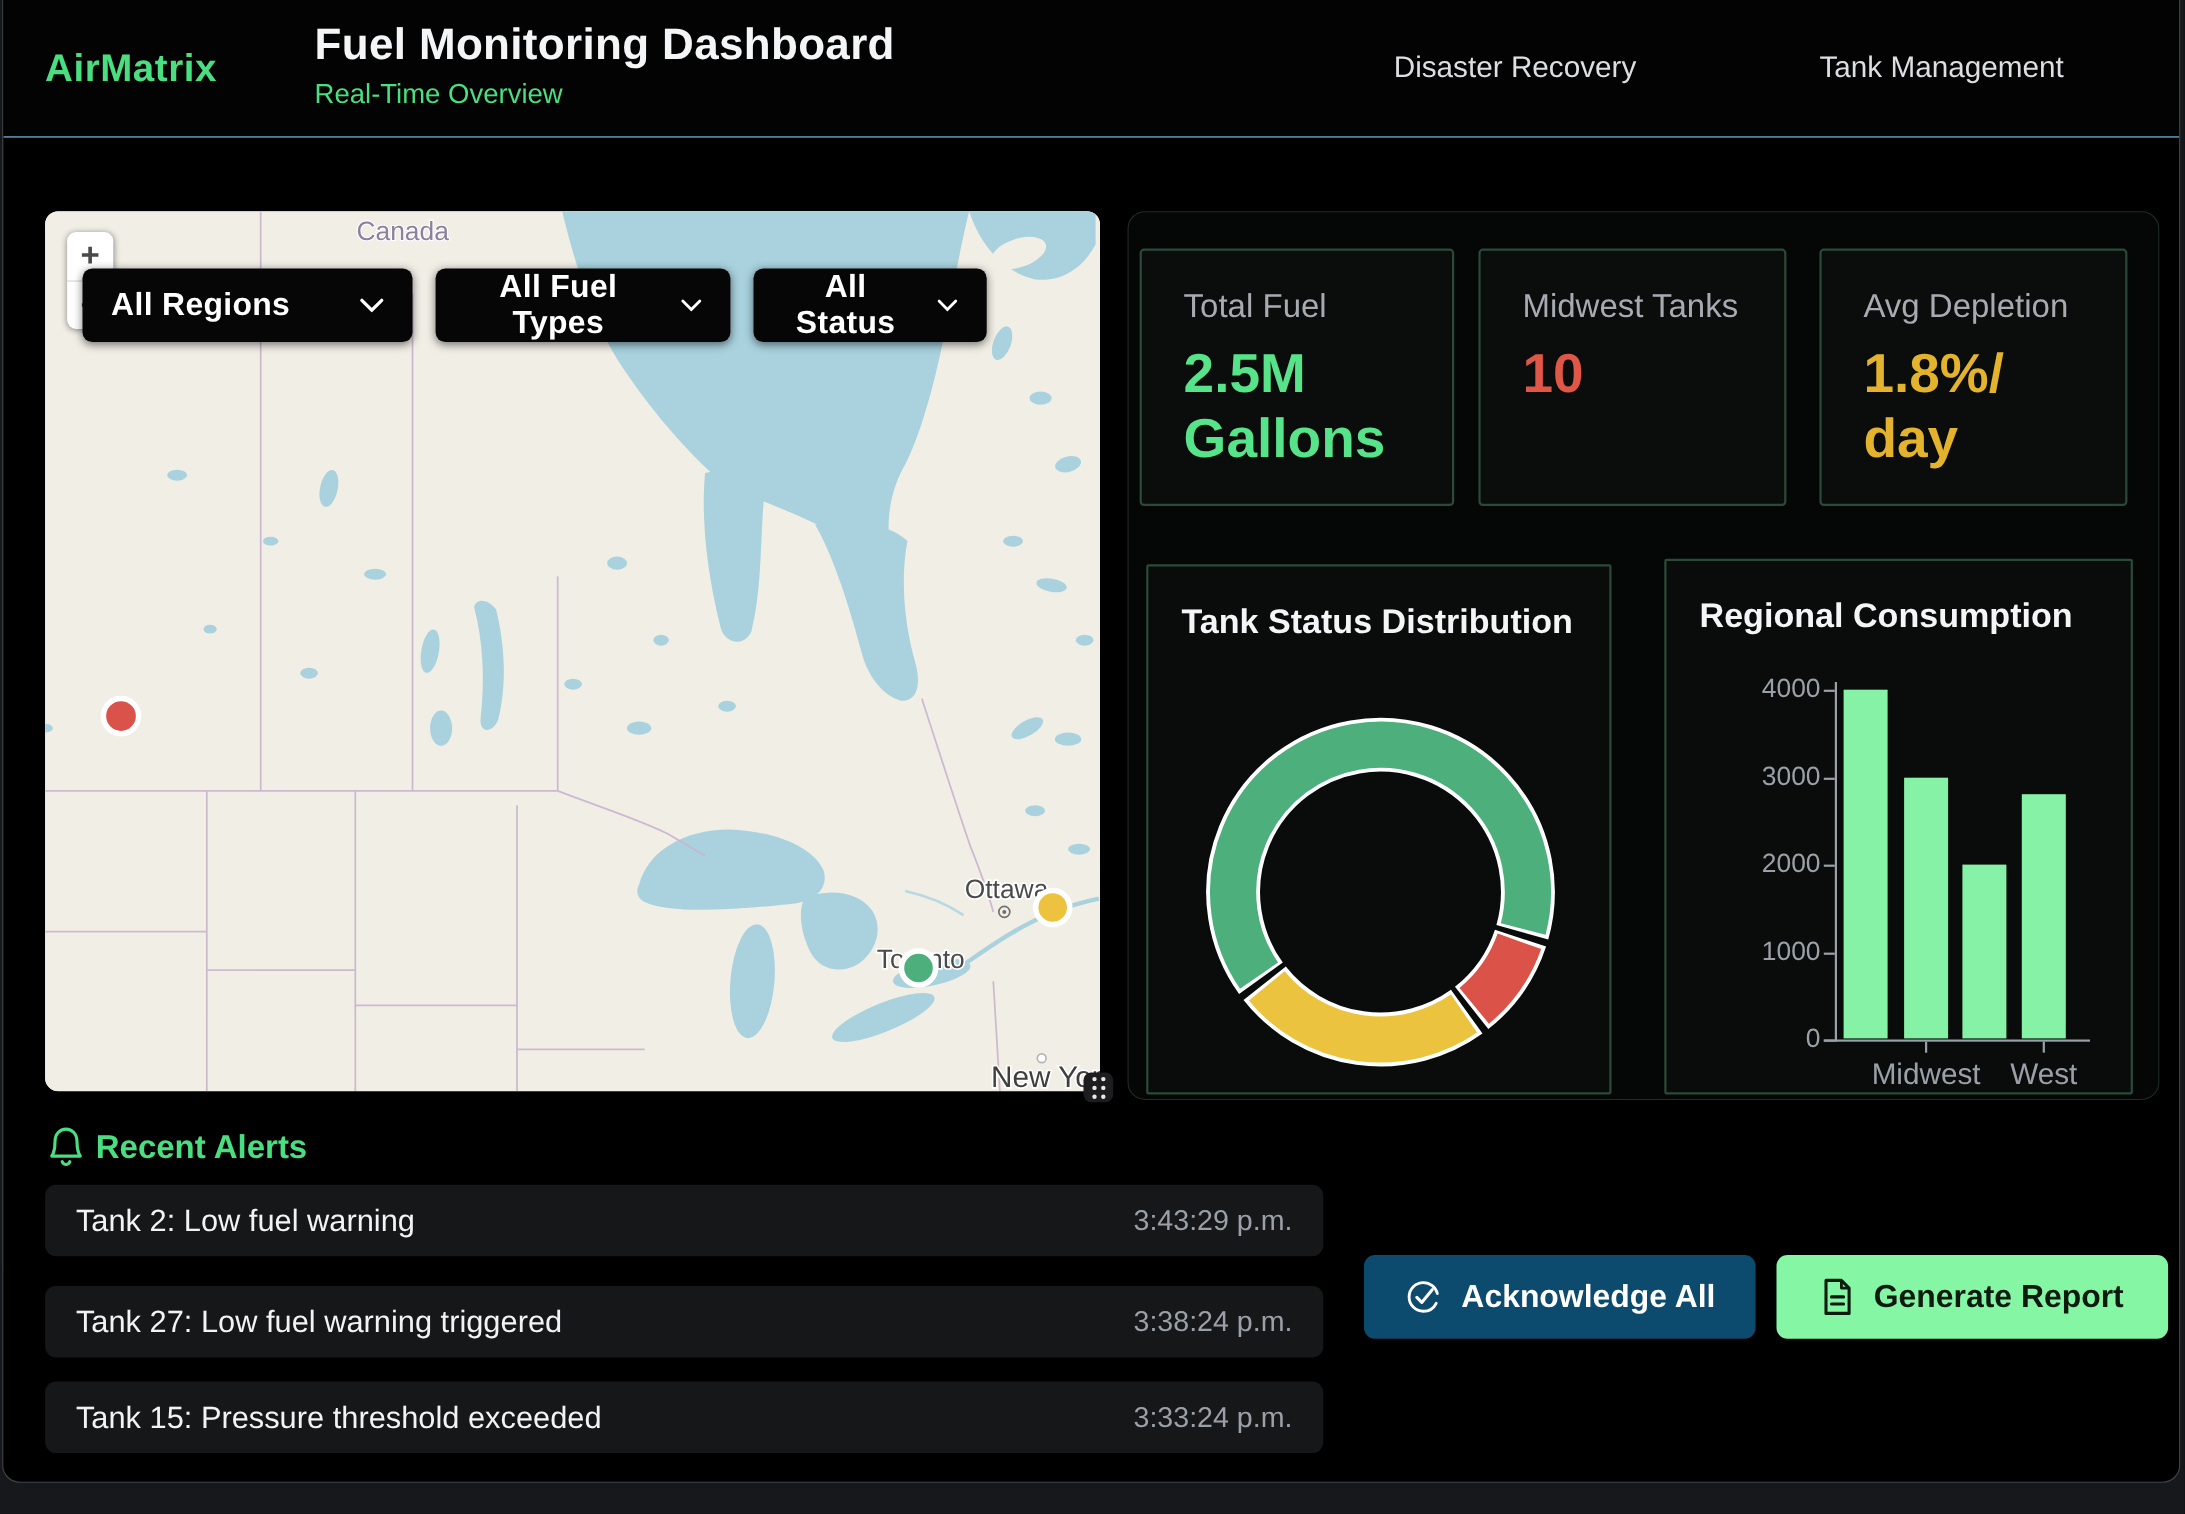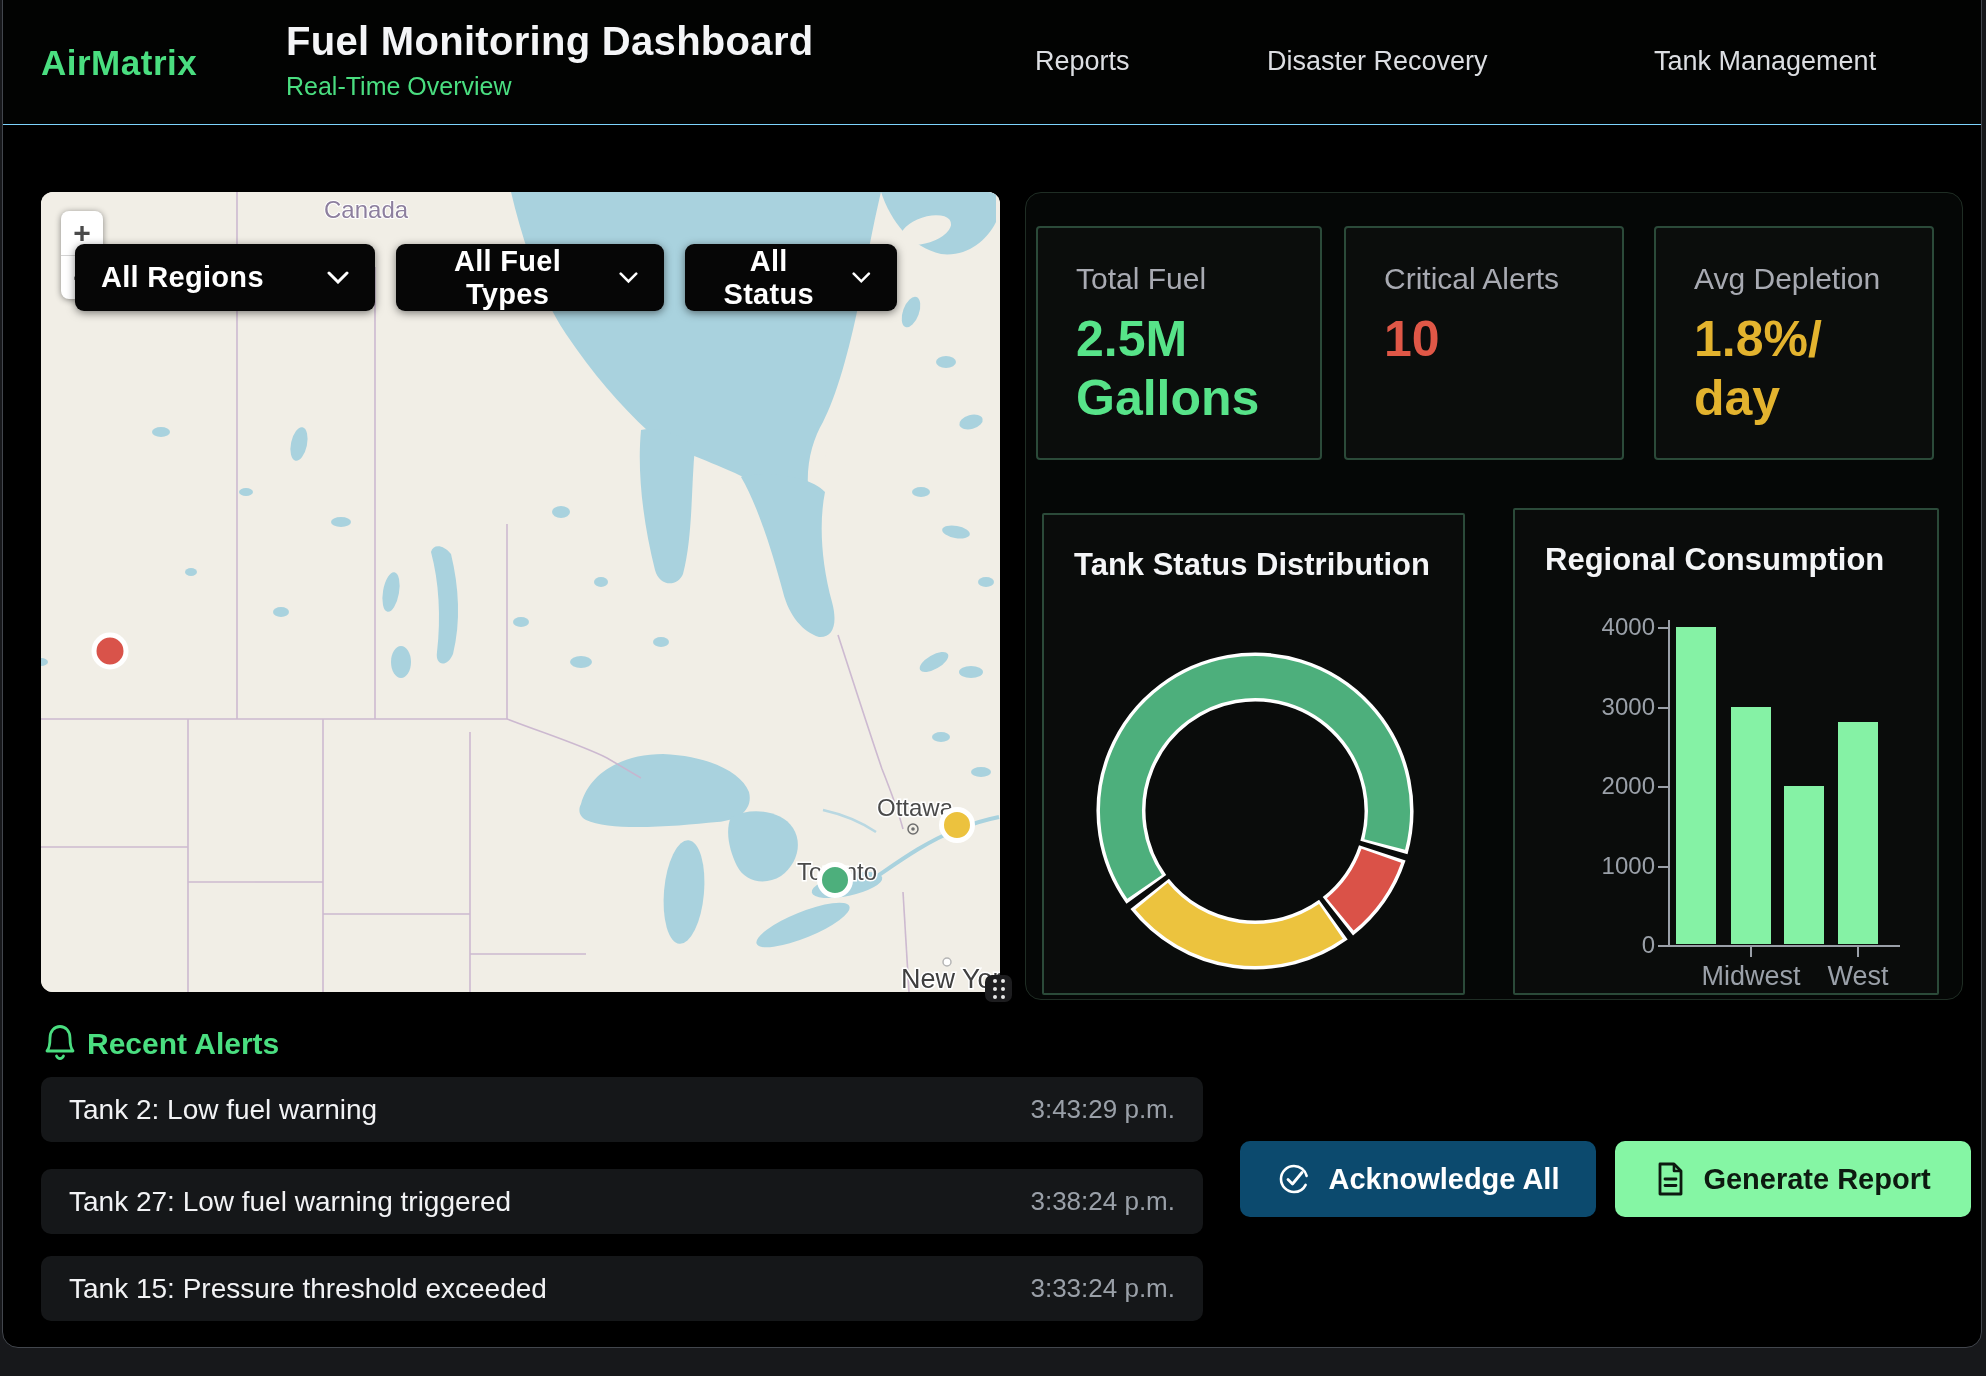--- a/index.html
+++ b/index.html
@@ -60,21 +60,20 @@
 
 <div class="screen">
 <div class="app">
 
   <div class="header">
     <div class="brand" style="color: rgb(74, 222, 128);">AirMatrix</div>
     <div class="title-block">
       <div class="page-title">Fuel Monitoring Dashboard</div>
       <div class="page-subtitle" style="color: rgb(74, 222, 128);">Real-Time Overview</div>
     </div>
-    <span class="nav-item" style="left:1032px">Reports</span>
     <span class="nav-item" style="left:1264px">Disaster Recovery</span>
     <span class="nav-item" style="left:1651px">Tank Management</span>
   </div>
 
   <div class="map-panel">
     <svg width="959" height="800" viewBox="0 0 959 800" style="position:absolute;left:0;top:0">
       <rect x="0" y="0" width="959" height="800" fill="#f1eee6"></rect>
 
       <g fill="#a9d2de">
         <path d="M470,0 C482,50 500,105 525,142 C552,182 578,212 608,240 C640,262 668,268 700,284
@@ -202,21 +201,21 @@
   <div class="right-wrap">
 
     <div class="stat-card" style="left:10px;width:286px">
       <div class="stat-label">Total Fuel</div>
       <div class="stat-value" style="color: rgb(87, 227, 137);">
         <div>2.5M</div>
             <div>Gallons</div>
       </div>
     </div>
     <div class="stat-card" style="left:318px;width:280px">
-      <div class="stat-label">Critical Alerts</div>
+      <div class="stat-label">Midwest Tanks</div>
       <div class="stat-value" style="color: rgb(224, 87, 71);">
         <div>10</div>
             <div></div>
       </div>
     </div>
     <div class="stat-card" style="left:628px;width:280px">
       <div class="stat-label">Avg Depletion</div>
       <div class="stat-value" style="color: rgb(227, 179, 46);">
         <div>1.8%/</div>
             <div>day</div>

